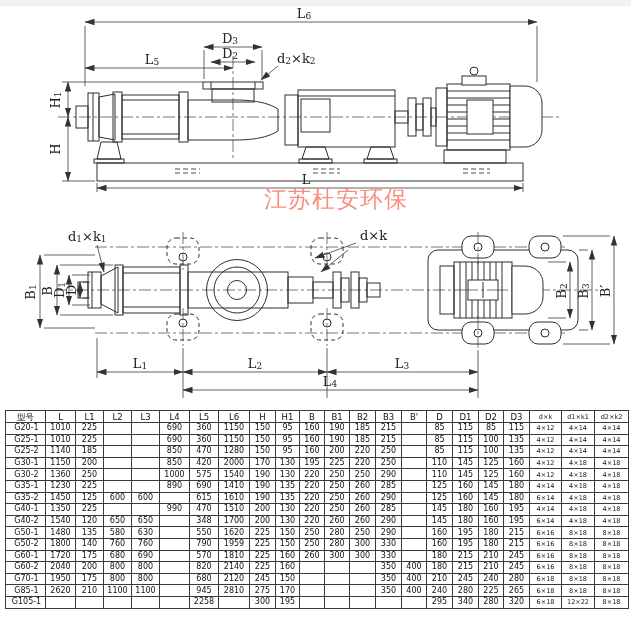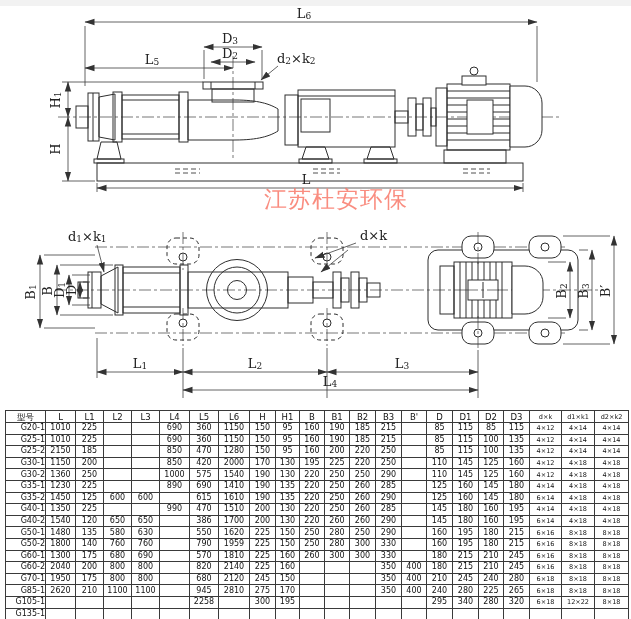--- a/index.html
+++ b/index.html
@@ -26,21 +26,21 @@
     border-collapse:collapse; table-layout:fixed;
     width:623px; margin-left:5px; margin-top:2px;
   }
   table.spec th, table.spec td {
     border:1px solid #3a3a3a; padding:0; text-align:center;
     font-size:8px; line-height:10px; color:#111; font-weight:normal;
     overflow:hidden; white-space:nowrap;
   }
   table.spec th { height:11px; font-size:8.5px; }
   table.spec td { height:10.6px; }
-  table.spec td.model { text-align:right; padding-left:2px; }
+  table.spec td.model { text-align:center; padding-left:2px; }
   table.spec th.small, table.spec td.small { font-size:6.5px; }
 </style>
 </head>
 <body>
 
 <svg width="631" height="230" viewBox="0 0 631 230">
   <defs>
     <marker id="arr" markerWidth="11" markerHeight="8" refX="9.5" refY="4" orient="auto-start-reverse" markerUnits="userSpaceOnUse">
       <path d="M0,0.8 L10,4 L0,7.2 Z" fill="#333"></path>
     </marker>
@@ -381,21 +381,21 @@
         <td>85</td>
         <td>115</td>
         <td>100</td>
         <td>135</td>
         <td class="small">4×12</td>
         <td class="small">4×14</td>
         <td class="small">4×14</td>
       </tr>
       <tr>
         <td class="model">G25-2</td>
-        <td>2150</td>
+        <td>1140</td>
         <td>185</td>
         <td></td>
         <td></td>
         <td>850</td>
         <td>470</td>
         <td>1280</td>
         <td>150</td>
         <td>95</td>
         <td>160</td>
         <td>200</td>
@@ -530,21 +530,21 @@
         <td class="small">4×18</td>
         <td class="small">4×18</td>
       </tr>
       <tr>
         <td class="model">G40-2</td>
         <td>1540</td>
         <td>120</td>
         <td>650</td>
         <td>650</td>
         <td></td>
-        <td>386</td>
+        <td>348</td>
         <td>1700</td>
         <td>200</td>
         <td>130</td>
         <td>220</td>
         <td>260</td>
         <td>260</td>
         <td>290</td>
         <td></td>
         <td>145</td>
         <td>180</td>
@@ -597,21 +597,21 @@
         <td>160</td>
         <td>195</td>
         <td>180</td>
         <td>215</td>
         <td class="small">6×16</td>
         <td class="small">8×18</td>
         <td class="small">8×18</td>
       </tr>
       <tr>
         <td class="model">G60-1</td>
-        <td>1300</td>
+        <td>1720</td>
         <td>175</td>
         <td>680</td>
         <td>690</td>
         <td></td>
         <td>570</td>
         <td>1810</td>
         <td>225</td>
         <td>160</td>
         <td>260</td>
         <td>300</td>
@@ -715,38 +715,14 @@
         <td></td>
         <td></td>
         <td>295</td>
         <td>340</td>
         <td>280</td>
         <td>320</td>
         <td class="small">6×18</td>
         <td class="small">12×22</td>
         <td class="small">8×18</td>
       </tr>
-      <tr>
-        <td class="model">G135-1</td>
-        <td></td>
-        <td></td>
-        <td></td>
-        <td></td>
-        <td></td>
-        <td></td>
-        <td></td>
-        <td></td>
-        <td></td>
-        <td></td>
-        <td></td>
-        <td></td>
-        <td></td>
-        <td></td>
-        <td></td>
-        <td></td>
-        <td></td>
-        <td></td>
-        <td class="small"></td>
-        <td class="small"></td>
-        <td class="small"></td>
-      </tr>
     </tbody>
   </table>
 
 </body></html>

